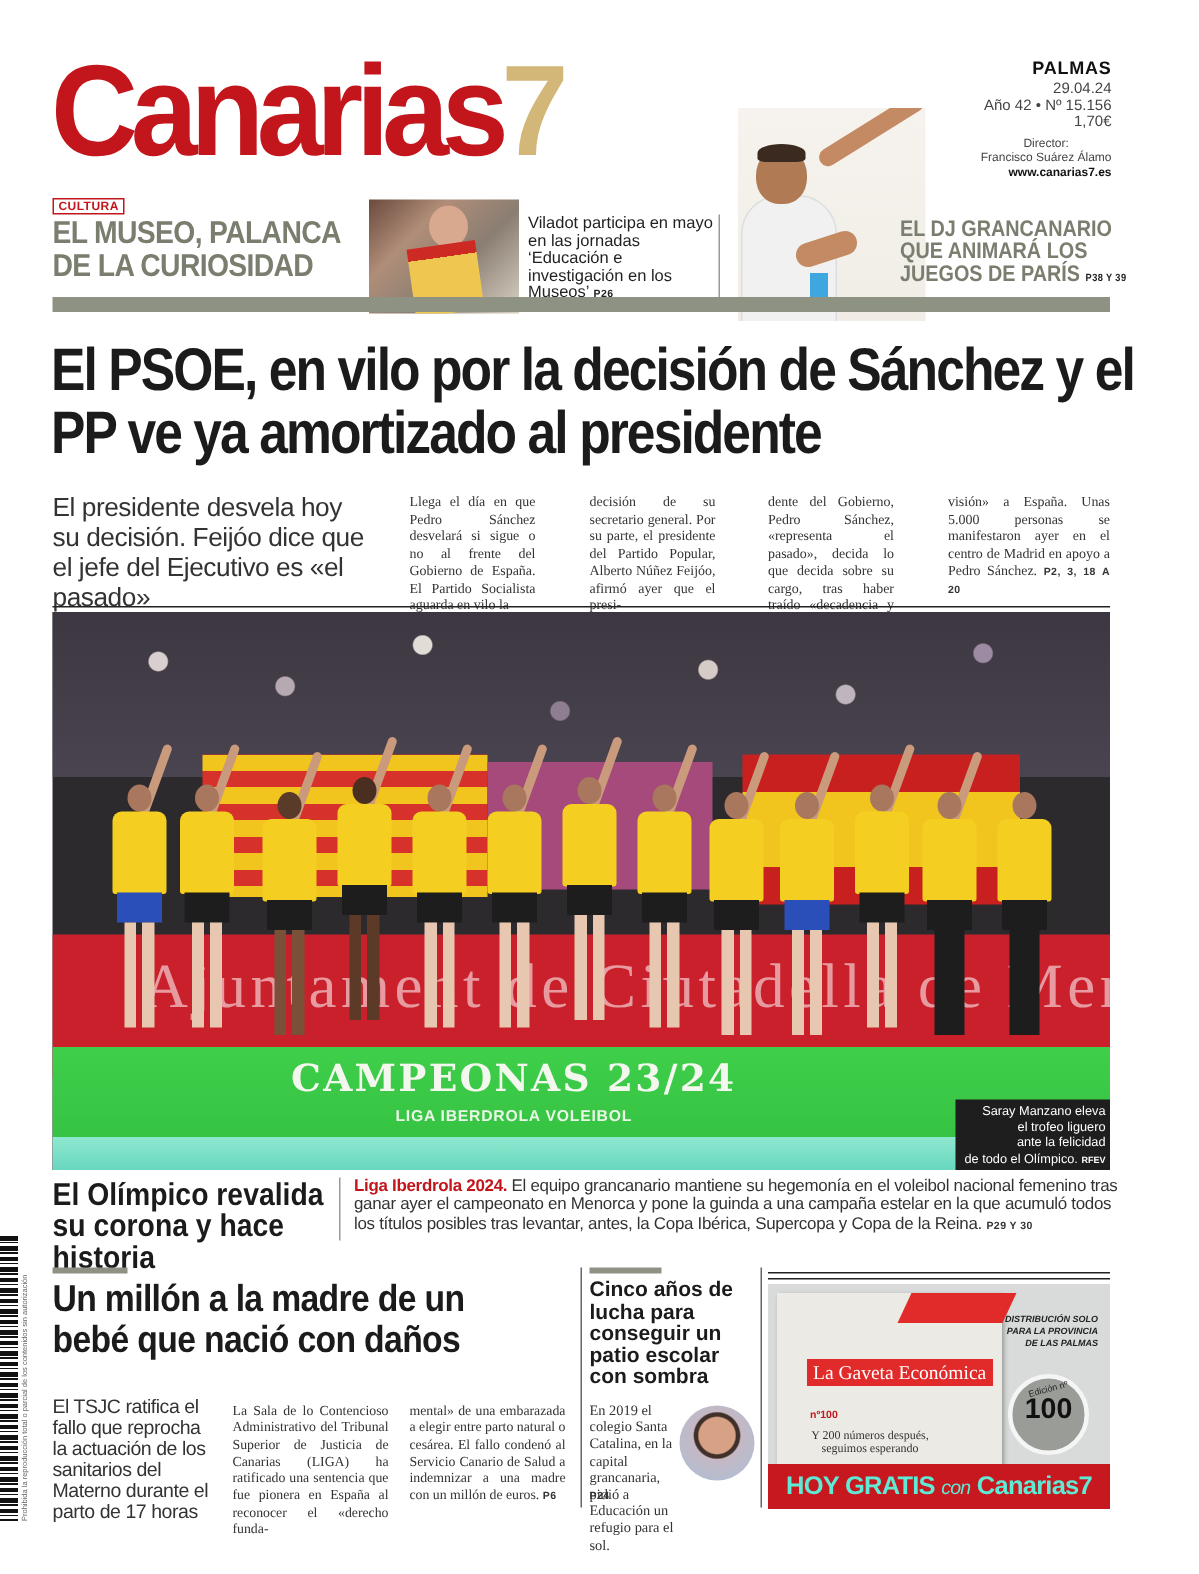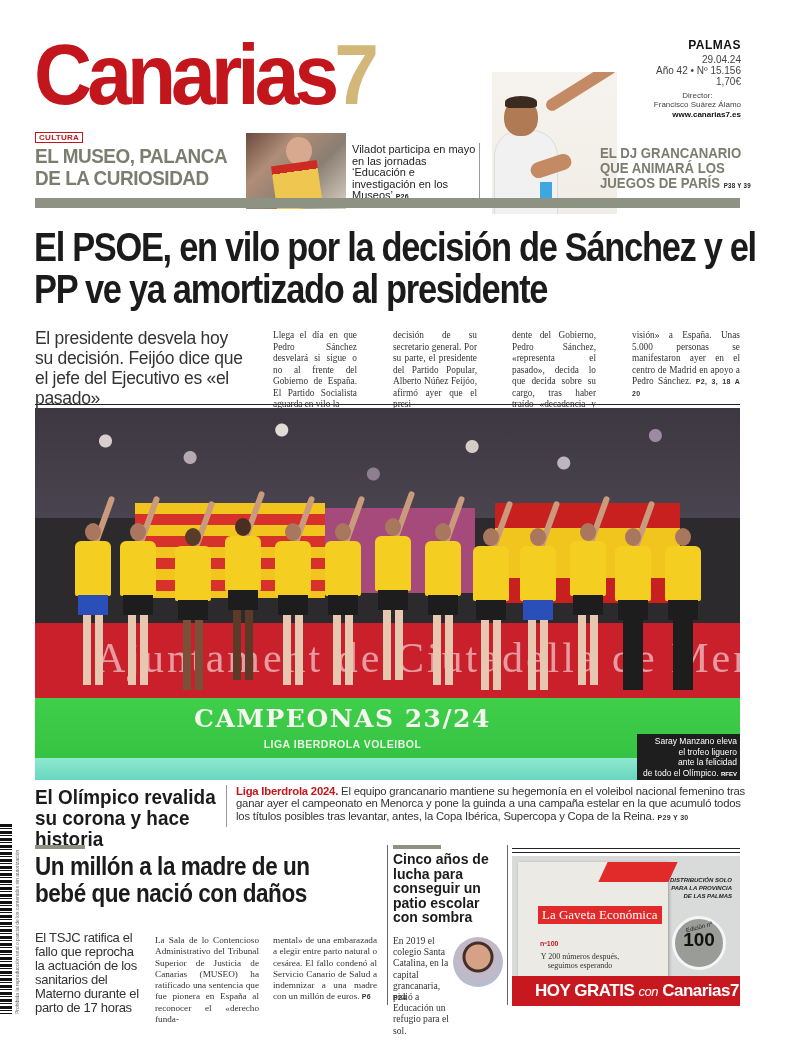--- a/index.html
+++ b/index.html
@@ -85,21 +85,21 @@
   .ad{left:512px;top:856px;width:228px;height:150px;background:#d8dbd9;overflow:hidden;}
   .adtopline{left:512px;top:848px;width:228px;height:3px;border-top:1px solid #222;border-bottom:1px solid #222;}
   .mag{position:absolute;left:6px;top:6px;width:150px;height:140px;background:#eceae4;box-shadow:1px 1px 3px rgba(0,0,0,0.3);}
   .magbanner{position:absolute;left:85px;top:0;width:70px;height:20px;background:#e12b2b;transform:skewX(-25deg);}
   .magtitle{position:absolute;left:20px;top:44px;background:#e12b2b;color:#fff;font-family:"Liberation Serif",serif;font-size:13px;line-height:14px;padding:2px 4px;}
   .magsub{position:absolute;left:22px;top:90px;font-family:"Liberation Serif",serif;font-size:8px;line-height:9px;color:#333;text-align:center;width:80px;}
   .dist{position:absolute;right:8px;top:20px;font-size:6px;font-weight:bold;font-style:italic;text-align:right;line-height:8px;color:#222;}
   .seal{position:absolute;right:14px;top:60px;width:48px;height:48px;border-radius:50%;background:#9a9c97;border:3px solid #f5f5f5;text-align:center;}
   .seal .ed{font-size:6px;color:#222;margin-top:5px;transform:rotate(-15deg);}
   .seal .num{font-size:19px;font-weight:bold;color:#111;line-height:20px;}
-  .gratis{position:absolute;left:0;bottom:0;width:100%;height:30px;background:#c8181f;color:#ffffff;font-size:17px;font-weight:bold;line-height:30px;text-align:center;letter-spacing:-0.5px;padding-left:11px;}
+  .gratis{position:absolute;left:0;bottom:0;width:100%;height:30px;background:#c8181f;color:#5eead4;font-size:17px;font-weight:bold;line-height:30px;text-align:center;letter-spacing:-0.5px;}
   .gratis .con{font-style:italic;font-weight:normal;font-size:13px;}
   
   .barcode{left:0;top:824px;width:12px;height:190px;background:repeating-linear-gradient(180deg,#111 0 3px,#fff 3px 4px,#111 4px 5px,#fff 5px 7px);}
   .legal{left:14px;top:824px;width:8px;height:190px;}
   .legal span{display:block;transform:rotate(-90deg);transform-origin:left top;white-space:nowrap;font-size:5px;color:#666;position:absolute;left:0;top:190px;}
 </style>
 </head>
 <body>
 
 <div class="abs logo">
@@ -269,21 +269,21 @@
 <div class="abs vline2"></div>
 <div class="abs olimtext">
   <span class="lead">Liga Iberdrola 2024.</span>
   <span>El equipo grancanario mantiene su hegemonía en el voleibol nacional femenino tras ganar ayer el campeonato en Menorca y pone la guinda a una campaña estelar en la que acumuló todos los títulos posibles tras levantar, antes, la Copa Ibérica, Supercopa y Copa de la Reina.</span>
   <span class="pg">P29 Y 30</span>
 </div>
 
 <div class="abs shortbar"></div>
 <div class="abs bottomhead">Un millón a la madre de un bebé que nació con daños</div>
 <div class="abs bdeck">El TSJC ratifica el fallo que reprocha la actuación de los sanitarios del Materno durante el parto de 17 horas</div>
-<div class="abs bcol" style="left:155px">La Sala de lo Contencioso Administrativo del Tribunal Superior de Justicia de Canarias (MUSEO) ha ratificado una sentencia que fue pionera en España al reconocer el «derecho funda-</div>
+<div class="abs bcol" style="left:155px">La Sala de lo Contencioso Administrativo del Tribunal Superior de Justicia de Canarias (LIGA) ha ratificado una sentencia que fue pionera en España al reconocer el «derecho funda-</div>
 <div class="abs bcol" style="left:273px">
   <span>mental» de una embarazada a elegir entre parto natural o cesárea. El fallo condenó al Servicio Canario de Salud a indemnizar a una madre con un millón de euros.</span>
   <span class="pg" style="font-family:'Liberation Sans',sans-serif">P6</span>
 </div>
 
 <div class="abs vline3"></div>
 <div class="abs shortbar2"></div>
 <div class="abs cincohead">Cinco años de lucha para conseguir un patio escolar con sombra</div>
 <div class="abs face"></div>
 <div class="abs cincotext">

